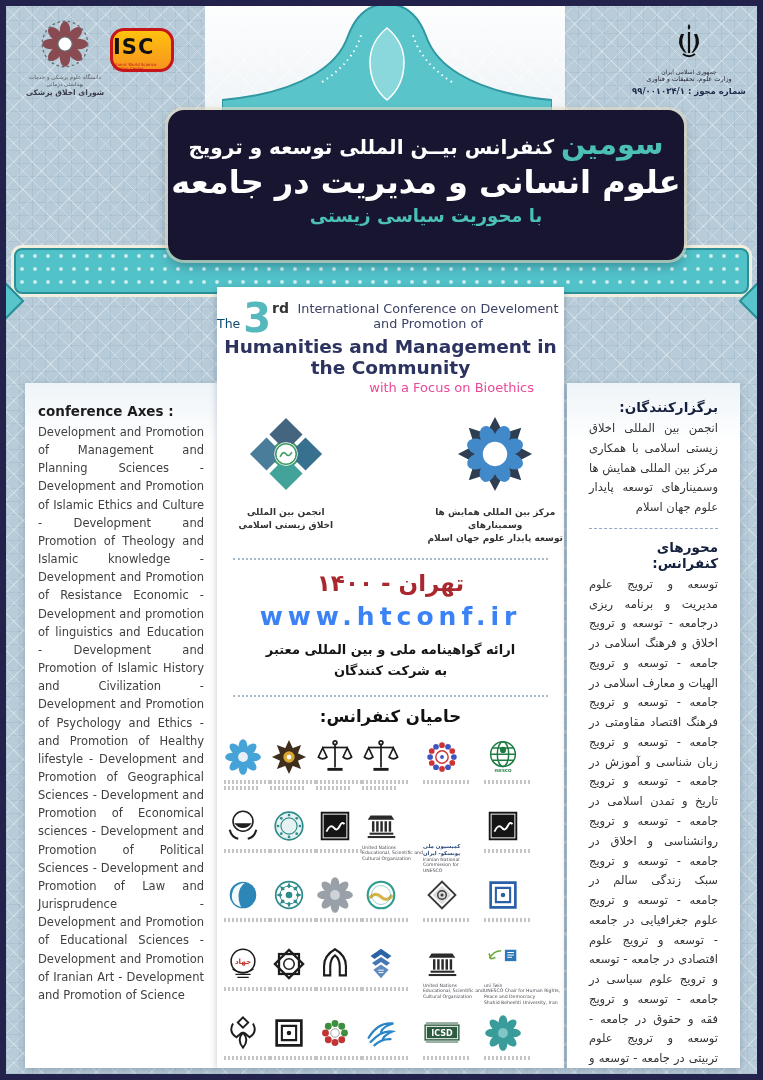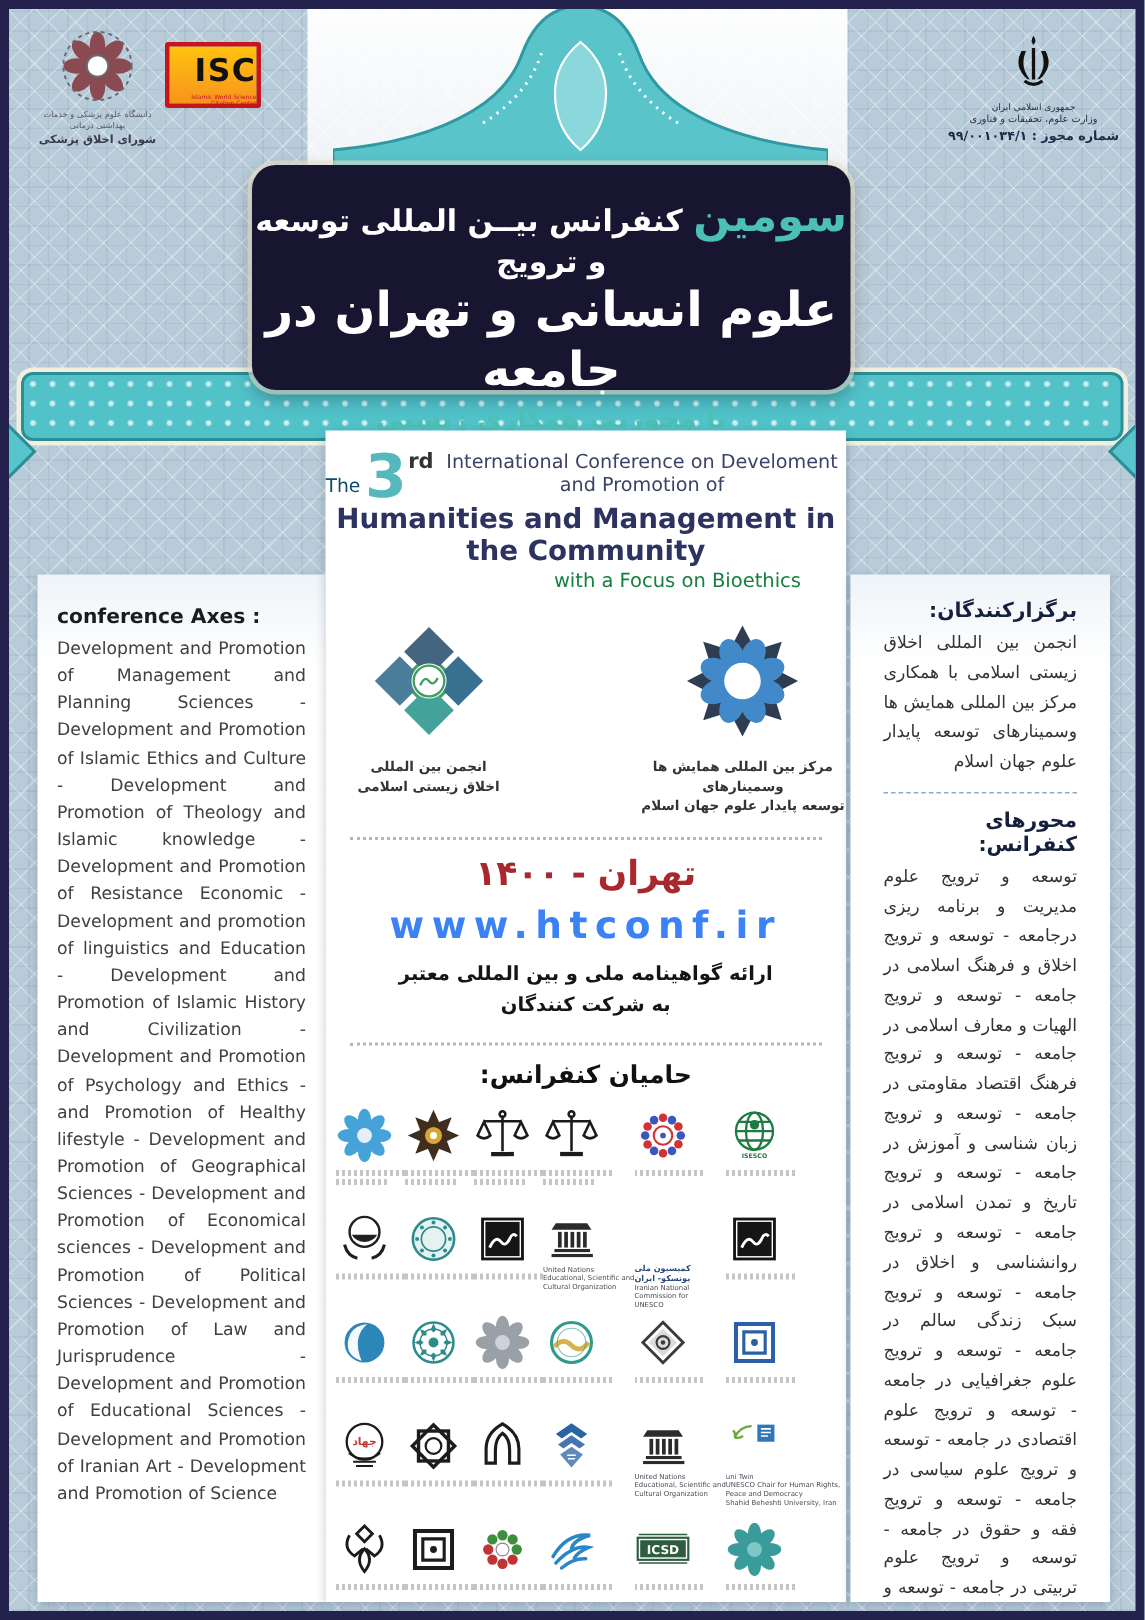--- a/index.html
+++ b/index.html
@@ -15,33 +15,33 @@
   .abs{position:absolute;}
   
   .center-glow{left:199px;top:0;width:360px;height:300px;
     background:linear-gradient(180deg,rgba(255,255,255,.97),rgba(255,255,255,.75) 45%,rgba(255,255,255,0));}
   .teal-band{left:8px;top:242px;width:735px;height:46px;z-index:1;border-radius:8px;
     background-color:#52c2c9;
     background-image:repeating-radial-gradient(circle at 6px 6px, rgba(255,255,255,.75) 0 1.2px, transparent 2.5px 100%);
     background-size:13px 13px;
     border:2px solid #2a8f96;box-shadow:0 0 0 3px rgba(250,245,225,.85);}
   .edge-diamond{width:26px;height:26px;background:#58c5cc;border:2px solid #2a8f96;transform:rotate(45deg);top:282px;z-index:2;}
-  .banner{left:162px;top:104px;width:399px;height:150px;z-index:3;background:#17152f;border-radius:16px;
+  .banner{left:162px;top:104px;width:516px;height:150px;z-index:3;background:#17152f;border-radius:16px;
     box-shadow:0 0 0 3px rgba(236,226,198,.55), 0 5px 12px rgba(10,20,40,.35);
     text-align:center;direction:rtl;padding-top:17px;}
   .banner .l1{font-size:20px;font-weight:bold;color:#fff;line-height:1.2;}
   .banner .l1 .hl{color:#4cc0b5;font-size:29px;}
   .banner .l2{font-size:32px;font-weight:800;color:#fff;line-height:1.25;}
   .banner .l3{font-size:18px;font-weight:bold;color:#4cc0b5;margin-top:3px;}
   
   .med-logo{left:16px;top:12px;width:86px;text-align:center;}
   .med-logo .cap1{font-size:5.5px;color:#5a5a66;direction:rtl;line-height:1.3;}
   .med-logo .cap2{font-size:7.5px;color:#3a3a4a;font-weight:bold;direction:rtl;}
-  .isc-logo{left:104px;top:22px;width:64px;height:44px;border:3px solid #c4161c;border-radius:2px;
-    background:linear-gradient(180deg,#ffc20e,#f7941d);text-align:right;}
+  .isc-logo{left:104px;top:22px;width:64px;height:44px;border:3px solid #c4161c;border-radius:14px;
+    background:linear-gradient(180deg,#ffc20e,#f7941d);text-align:left;}
   .isc-logo .isc-txt{font-size:21px;font-weight:800;color:#111;letter-spacing:1px;line-height:32px;}
   .isc-logo .isc-cap{font-size:4px;color:#c4161c;line-height:1;}
   .gov-block{right:10px;top:14px;width:116px;text-align:center;margin-left:28px;}
   .gov-block .g1{font-size:6px;color:#2a2a3a;direction:rtl;margin-top:2px;}
   .gov-block .g2{font-size:6.5px;color:#2a2a3a;direction:rtl;}
   .gov-block .g3{font-size:8.5px;font-weight:bold;color:#1d2a4a;direction:rtl;margin-top:3px;}
   
   .card{background:#fff;z-index:4;box-shadow:0 2px 7px rgba(40,60,90,.28);}
   .left-card{left:19px;top:377px;width:192px;height:685px;padding:20px 13px;background:linear-gradient(180deg,#eef4f8,#fff 60px);overflow:hidden;}
   .left-card h3{margin:0 0 4px;font-size:13.5px;color:#1c1c1c;}
@@ -55,21 +55,21 @@
   .contact .line{font-size:11.5px;color:#333;margin-top:4px;}
   .ltr{direction:ltr;unicode-bidi:embed;}
   
   .en-title{margin-top:14px;text-align:center;}
   .t1{display:flex;justify-content:center;align-items:flex-end;gap:3px;}
   .t1 .the{font-size:12.5px;color:#0c4a6e;margin-bottom:3px;}
   .t1 .big3{font-size:40px;line-height:.78;font-weight:800;color:#55b8bc;}
   .t1 .rd{font-size:14px;font-weight:bold;color:#333;vertical-align:top;margin-left:1px;}
   .t1 .rest{font-size:12.8px;color:#3a4266;margin-bottom:3px;}
   .t2{font-size:18.5px;font-weight:800;color:#2c3361;margin-top:2px;}
-  .t3{font-size:13px;color:#15803d;text-align:right;padding-right:30px;margin-top:2px;}
+  .t3{font-size:13px;color:#ec4899;text-align:right;padding-right:30px;margin-top:2px;}
   .org-logos{display:flex;justify-content:center;gap:72px;margin-top:20px;}
   .org{text-align:center;width:145px;}
   .org .ocap{font-size:9px;font-weight:bold;color:#333;direction:rtl;line-height:1.45;margin-top:9px;}
   .sep{border-top:2px dotted #a6bac9;margin:13px 16px 10px;}
   .city{font-size:23px;font-weight:800;color:#a8282e;text-align:center;direction:rtl;margin-top:4px;}
   .site{font-size:25px;font-weight:800;color:#3b82f6;text-align:center;letter-spacing:5px;margin-top:6px;}
   .cert{font-size:13px;font-weight:600;color:#151515;text-align:center;direction:rtl;width:255px;margin:9px auto 0;line-height:1.6;}
   .sponsors-title{font-size:16.5px;font-weight:800;color:#111;text-align:center;direction:rtl;margin:6px 0 8px;}
   .sponsor-grid{display:grid;grid-template-columns:repeat(6,1fr);grid-auto-rows:69px;padding:2px 7px;}
   .sp-cell{display:flex;flex-direction:column;align-items:flex-start;justify-content:flex-start;padding-top:2px;}
@@ -134,22 +134,22 @@
     <div class="g3">
       <span>شماره مجوز :</span>
       <span class="ltr">۹۹/۰۰۱۰۳۴/۱</span>
     </div>
   </div>
 
   <div class="abs banner">
     <div class="l1">
       <span class="hl">سومین</span><span> کنفرانس بیــن المللی توسعه و ترویج</span>
     </div>
-    <div class="l2">علوم انسانی و تهران در جامعه</div>
-    <div class="l3">با محوریت همکاری زیستی</div>
+    <div class="l2">علوم انسانی و مدیریت در جامعه</div>
+    <div class="l3">با محوریت سیاسی زیستی</div>
   </div>
 
   <div class="abs card left-card">
     <h3>conference Axes :</h3>
     <p>Development and Promotion of Management and Planning Sciences - Development and Promotion of Islamic Ethics and Culture - Development and Promotion of Theology and Islamic knowledge - Development and Promotion of Resistance Economic - Development and promotion of linguistics and Education - Development and Promotion of Islamic History and Civilization - Development and Promotion of Psychology and Ethics - and Promotion of Healthy lifestyle - Development and Promotion of Geographical Sciences - Development and Promotion of Economical sciences - Development and Promotion of Political Sciences - Development and Promotion of Law and Jurisprudence - Development and Promotion of Educational Sciences - Development and Promotion of Iranian Art - Development and Promotion of Science</p>
   </div>
 
   <div class="abs card center-card">
     <div class="en-title">
       <div class="t1">

